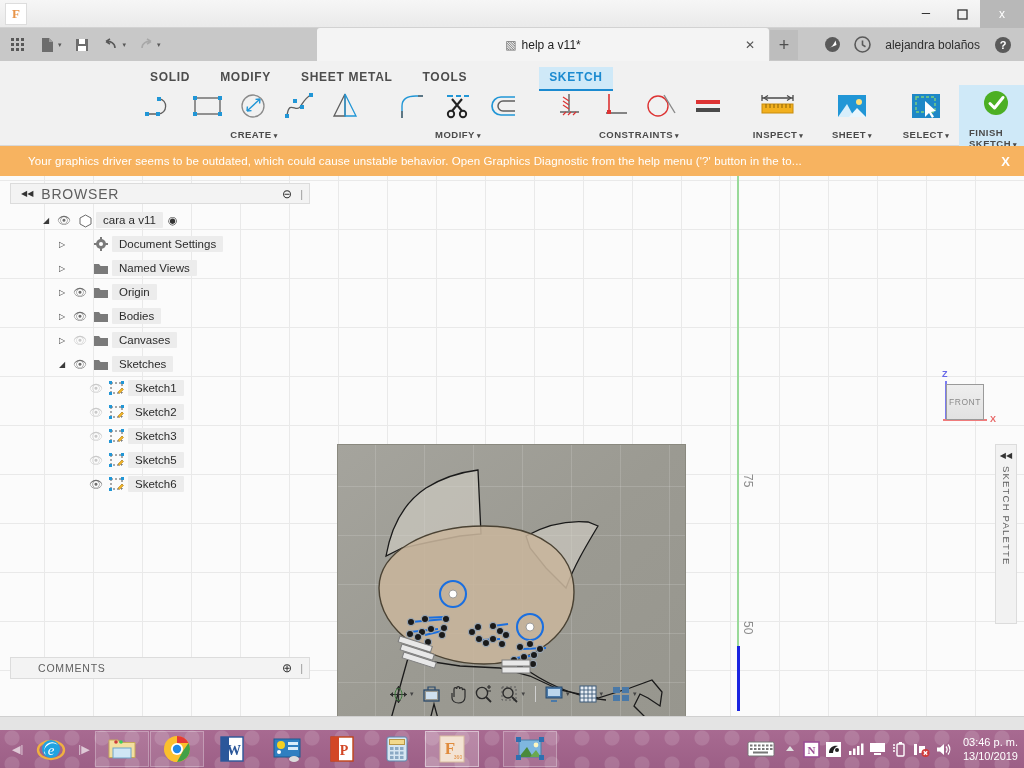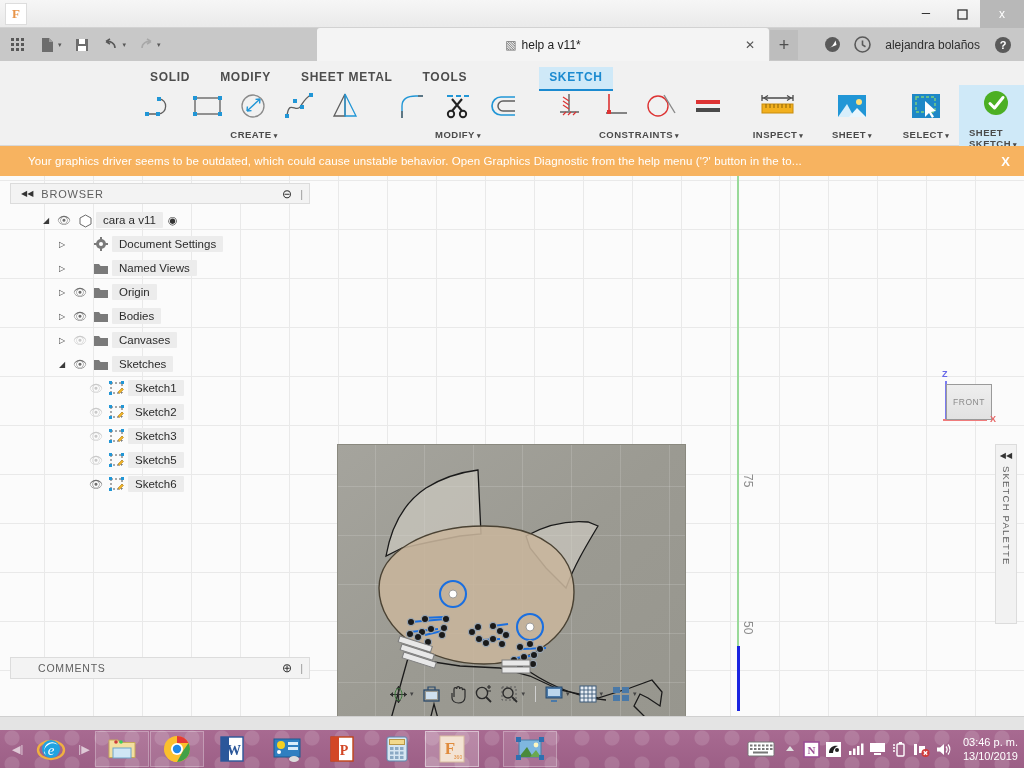--- a/index.html
+++ b/index.html
@@ -131,21 +131,21 @@
     background-image:
       linear-gradient(to right, rgba(255,255,255,.14) 1px, transparent 1px),
       linear-gradient(to bottom, rgba(255,255,255,.14) 1px, transparent 1px);
     background-size: 49px 49px; background-position: -12px -8px;
   }
   .sketchsvg { position: absolute; left: 330px; top: 260px; width: 380px; height: 370px; }
 
   
   .viewcube { position: absolute; left: 940px; top: 205px; width: 46px; height: 42px; }
   .vc-face {
-    position: absolute; left: 6px; top: 3px; width: 46px; height: 36px;
+    position: absolute; left: 6px; top: 3px; width: 38px; height: 36px;
     background: linear-gradient(#eeeeee,#e2e2e2); border: 1px solid #9a9a9a;
     display: flex; align-items: center; justify-content: center;
     font-size: 8.5px; color: #8a8a8a; letter-spacing: .5px;
   }
   .vc-zaxis { position: absolute; left: 5px; top: 0px; width: 2px; height: 40px; background: #7b7bf0; }
   .vc-xaxis { position: absolute; left: 3px; top: 38px; width: 44px; height: 2px; background: #f07b7b; }
   .vc-zlbl { position: absolute; left: 2px; top: -12px; font-size: 9px; color: #6767e8; font-weight: bold; }
   .vc-xlbl { position: absolute; left: 50px; top: 33px; font-size: 9px; color: #e86767; font-weight: bold; }
 
   
@@ -164,21 +164,21 @@
   .sp-text {
     writing-mode: vertical-rl; font-size: 9.5px; letter-spacing: 1.2px;
     color: #5e5e5e;
   }
   .browser-hdr {
     position: absolute; left: 10px; top: 183px; width: 300px; height: 21px;
     background: #f3f3f3; border: 1px solid #dcdcdc;
     display: flex; align-items: center;
   }
   .browser-hdr .ar { font-size: 8px; color: #333; margin-left: 10px; }
-  .browser-hdr .lbl { font-size: 11px; color: #5e5e5e; letter-spacing: .8px; margin-left: 8px; }
+  .browser-hdr .lbl { font-size: 14px; color: #5e5e5e; letter-spacing: .8px; margin-left: 8px; }
   .browser-hdr .minus { position: absolute; right: 17px; font-size: 12px; color: #333; }
   .browser-hdr .bar { position: absolute; right: 6px; font-size: 11px; color: #999; }
 
   .tree { position: absolute; left: 10px; top: 208px; width: 300px; }
   .trow { display: flex; align-items: center; height: 24px; position: relative; }
   .t-exp { width: 16px; text-align: center; font-size: 8px; color: #3a3a3a; }
   .t-eye { width: 20px; text-align: center; font-size: 11px; color: #6e6e6e; }
   .t-ico { width: 22px; display:flex; align-items:center; justify-content:center; }
   .t-lbl { font-size: 11.5px; color: #2b2b2b; background: #ececec; padding: 2px 7px; border-radius: 1px; }
   .t-dot { margin-left: 5px; font-size: 11px; color: #333; }
@@ -498,21 +498,21 @@
       <div class="rgroup finish-grp">
         <div class="icons">
           <div class="rgitem wide">
             <svg width="32" height="30" viewBox="0 0 32 30">
               <circle cx="16" cy="14" r="12" fill="#4caf24"></circle>
               <path d="M10 14.5 L14.5 19 L23 8.5" fill="none" stroke="#fff" stroke-width="3" stroke-linecap="round" stroke-linejoin="round"></path>
             </svg>
           </div>
         </div>
         <div class="rglabel">
-          <span>SHEET SKETCH</span><span class="c">▾</span>
+          <span>FINISH SKETCH</span><span class="c">▾</span>
         </div>
       </div>
 
     </div>
   </div>
 
   <div class="warnbar">
     <div class="txt">Your graphics driver seems to be outdated, which could cause unstable behavior. Open Graphics Diagnostic from the help menu ('?' button in the to...</div>
     <div class="x">X</div>
   </div>

